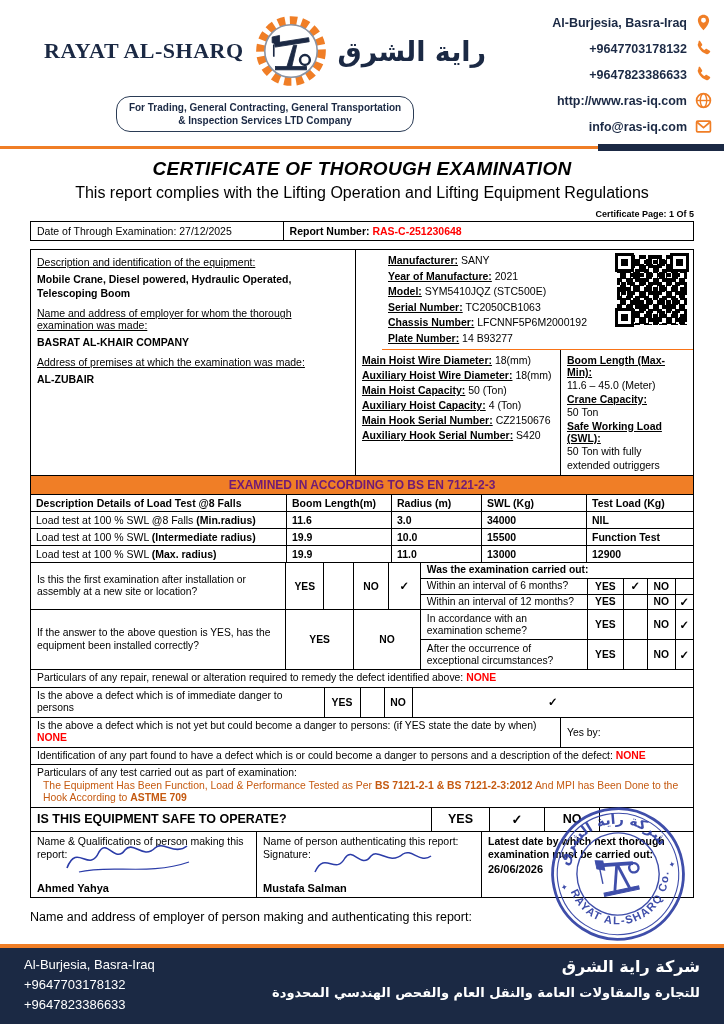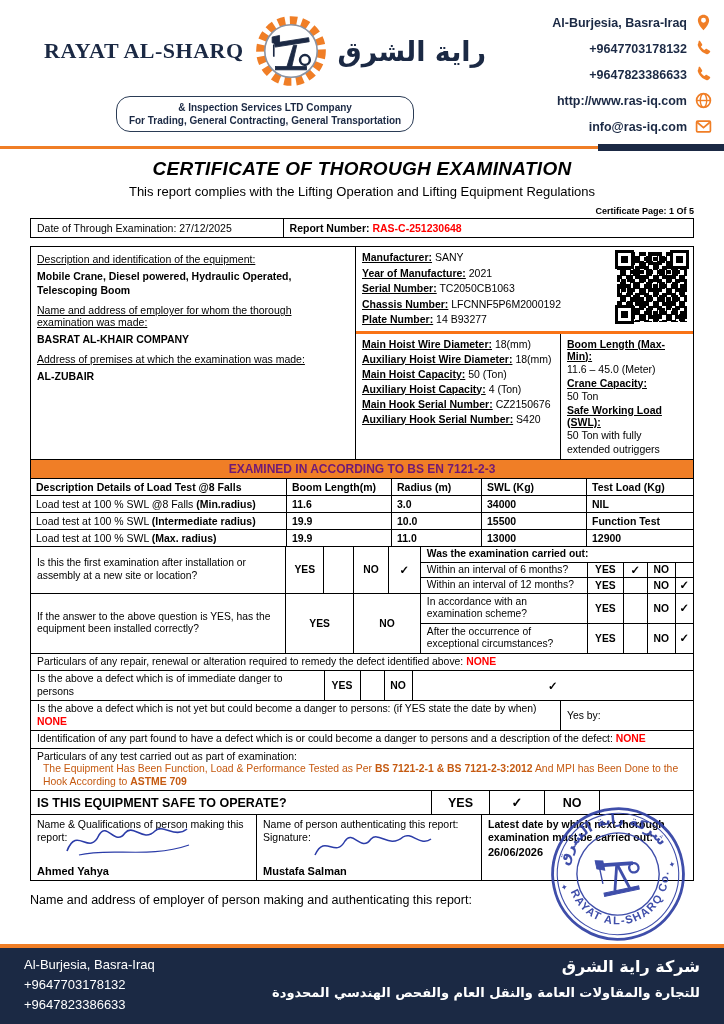--- a/index.html
+++ b/index.html
@@ -16,42 +16,42 @@
   .tagline { margin:4px auto 0; display:inline-block; border:1.5px solid #2a3b55; border-radius:14px; padding:4px 12px; color:#1B2944; font-size:10px; font-weight:bold; line-height:13px; }
   .contacts { padding-top:4px; }
   .contact-row { display:flex; justify-content:flex-end; align-items:center; gap:8px; margin-bottom:9px; font-size:12.5px; font-weight:bold; color:#1B2944; }
   .cicon { width:17px; height:17px; flex:0 0 17px; }
   .divider { position:relative; height:3px; background:#F07E26; }
   .divider::after { content:""; position:absolute; right:0; top:-2px; width:126px; height:7px; background:#1B2944; }
 
   
   .title-area { text-align:center; padding-top:9px; }
   .title-main { font-size:19px; font-weight:bold; letter-spacing:.3px;font-style:italic; }
-  .title-sub { font-size:13px; margin-top:4px; }
+  .title-sub { font-size:16px; margin-top:4px; }
   .cert-page { text-align:right; font-size:9px; font-weight:bold; margin:7px 30px 2px; }
 
   .content { margin:0 30px; }
   .meta-row { display:flex; border:1px solid #000; font-size:10.5px; }
   .meta-cell { padding:3px 6px; border-left:1px solid #000; }
   .meta-cell:first-child { border-left:none; }
   .m1 { width:38%; } .m2 { width:29%; } .m3 { width:33%; }
   .red { color:#FF0000; font-weight:bold; }
 
   .form-stack { border:1px solid #000; margin-top:8px; }
   .form-stack > div { border-top:1px solid #000; }
   .form-stack > div:first-child { border-top:none; }
 
   
   .main-box { display:flex; min-height:190px; font-size:10.5px; }
   .col-left { width:325px; border-right:1px solid #000; padding:4px 8px 4px 6px; }
   .h-u { text-decoration:underline; margin-top:7px; }
   .h-u:first-child { margin-top:2px; }
   .v-b { font-weight:bold; margin-top:4px; line-height:14px; }
   .col-right { flex:1; display:flex; flex-direction:column; }
-  .specs-row { display:flex; border-bottom:3px solid #f97316; padding:3px 4px 3px 6px; }
+  .specs-row { display:flex; border-bottom:1px solid #f97316; padding:3px 4px 3px 6px;margin-left:26px; }
   .specs { flex:1; }
   .kv { line-height:15.5px; white-space:nowrap; }
   .kv .lbl { font-weight:bold; text-decoration:underline; }
   .lower-row { display:flex; flex:1; }
   .hoist { width:205px; border-right:1px solid #000; padding:3px 4px 3px 6px; }
   .hoist .kv { white-space:normal; line-height:15px; }
   .boom { flex:1; padding:3px 6px; }
   .boom .lbl { font-weight:bold; text-decoration:underline; display:block; margin-top:1px; }
   .boom .val { display:block; line-height:14px; }
 
@@ -155,22 +155,22 @@
               <rect x="30" y="37" width="42" height="5" transform="rotate(-9 51 39)"></rect>
               <path d="M27 33 l9 -2 v11 l-9 -2 z"></path>
               <circle cx="67" cy="61" r="6" fill="none" stroke-width="3"></circle>
               <line x1="29" y1="42" x2="29" y2="57" stroke-width="2"></line>
             </g>
           </svg>
         </span>
         <span class="company-ar">راية الشرق</span>
       </div>
       <div class="tagline">
+        <div>For Trading, General Contracting, General Transportation</div>
         <div>&amp; Inspection Services LTD Company</div>
-        <div>For Trading, General Contracting, General Transportation</div>
       </div>
     </div>
 
     <div class="contacts">
       <div class="contact-row">
         <span>Al-Burjesia, Basra-Iraq</span>
         <svg class="cicon" viewBox="0 0 16 16">
             <path fill="#F07E26" d="M8 .8C5 .8 2.7 3.1 2.7 6.1c0 3.9 5.3 9.1 5.3 9.1s5.3-5.2 5.3-9.1C13.3 3.1 11 .8 8 .8zm0 7.4a2.3 2.3 0 1 1 0-4.6 2.3 2.3 0 0 1 0 4.6z"></path>
           </svg>
       </div>
@@ -233,20 +233,21 @@
           <div class="h-u">Name and address of employer for whom the thorough examination was made:</div>
           <div class="v-b">BASRAT AL-KHAIR COMPANY</div>
           <div class="h-u">Address of premises at which the examination was made:</div>
           <div class="v-b">AL-ZUBAIR</div>
         </div>
         <div class="col-right">
           <div class="specs-row">
             <div class="specs">
               <div class="kv"><span class="lbl">Manufacturer:</span> <span>SANY</span></div>
               <div class="kv"><span class="lbl">Year of Manufacture:</span> <span>2021</span></div>
+              <div class="kv"><span class="lbl">Model:</span> <span>SYM5410JQZ (STC500E)</span></div>
               <div class="kv"><span class="lbl">Serial Number:</span> <span>TC2050CB1063</span></div>
               <div class="kv"><span class="lbl">Chassis Number:</span> <span>LFCNNF5P6M2000192</span></div>
               <div class="kv"><span class="lbl">Plate Number:</span> <span>14 B93277</span></div>
             </div>
             <div class="qr-box">
               <div class="qr-noise"></div>
               <div class="qr-finder qr-tl"></div>
               <div class="qr-finder qr-tr"></div>
               <div class="qr-finder qr-bl"></div>
             </div>

